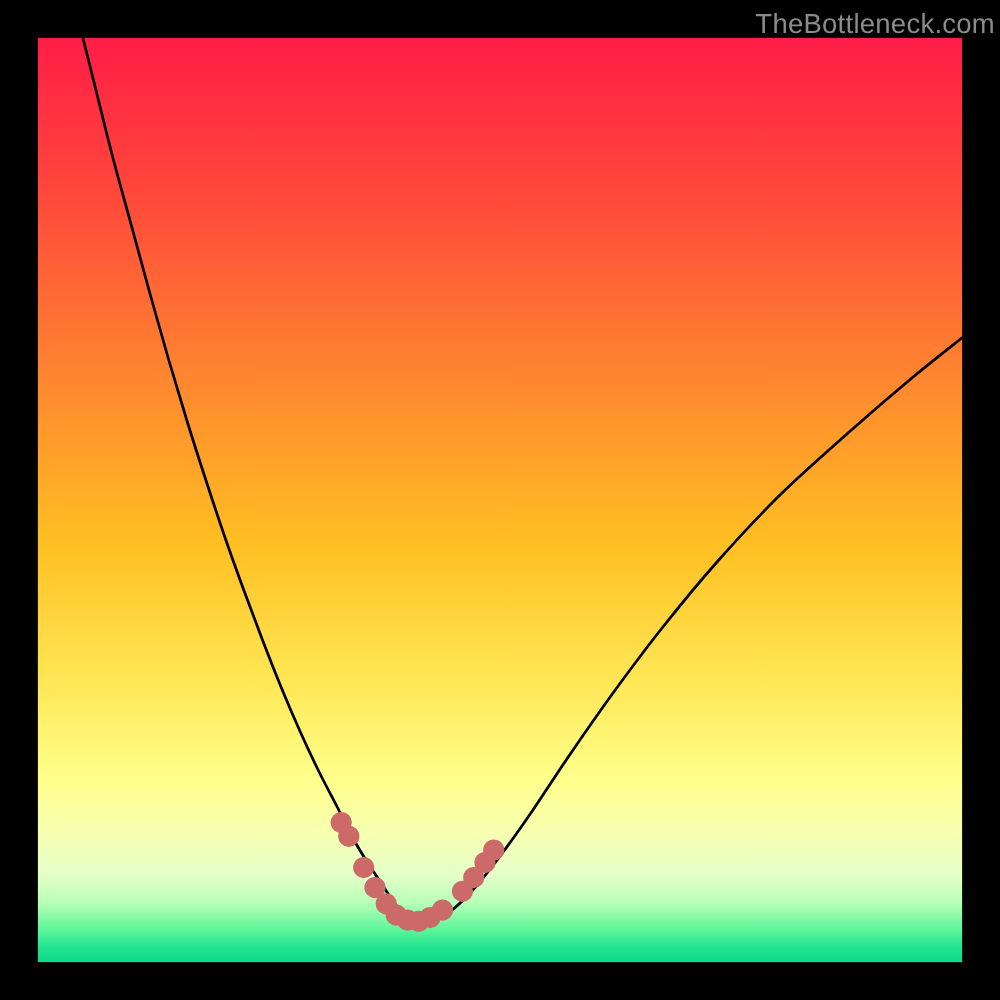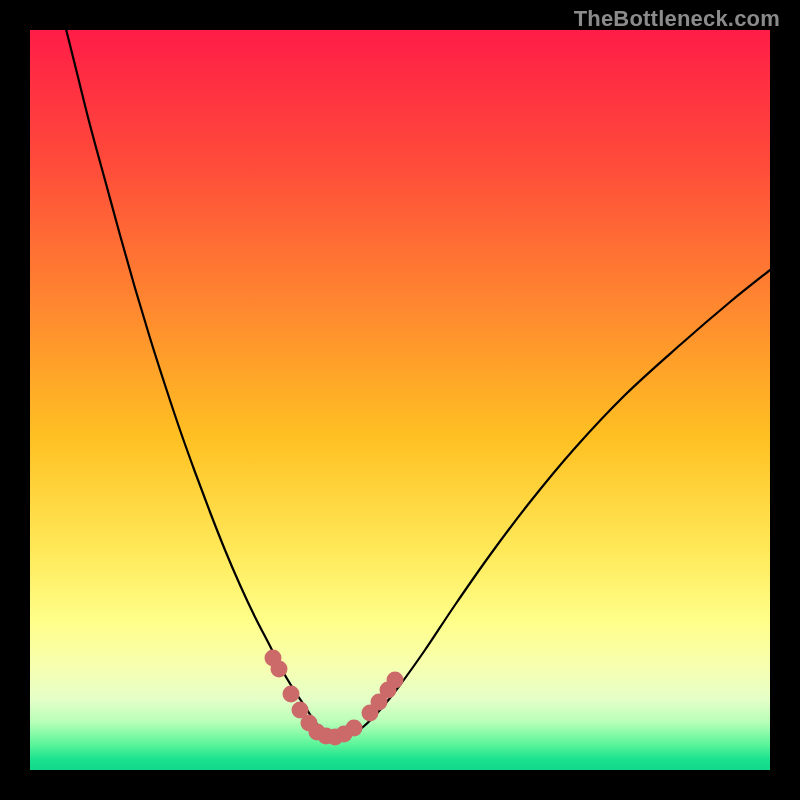--- a/index.html
+++ b/index.html
@@ -28,25 +28,25 @@
   .gradient-bg {
     position: absolute;
     left: 0;
     top: 0;
     width: 100%;
     height: 100%;
   }
   .watermark {
     position: absolute;
     top: 6px;
-    right: 20px;
+    right: 4px;
     color: #8b8b8b;
     font-size: 22px;
     letter-spacing: 0.2px;
-    font-weight: 700;
+    font-weight: 400;
   }
   svg.curve-layer {
     position: absolute;
     left: 0;
     top: 0;
     width: 100%;
     height: 100%;
   }
 </style>
 </head>

